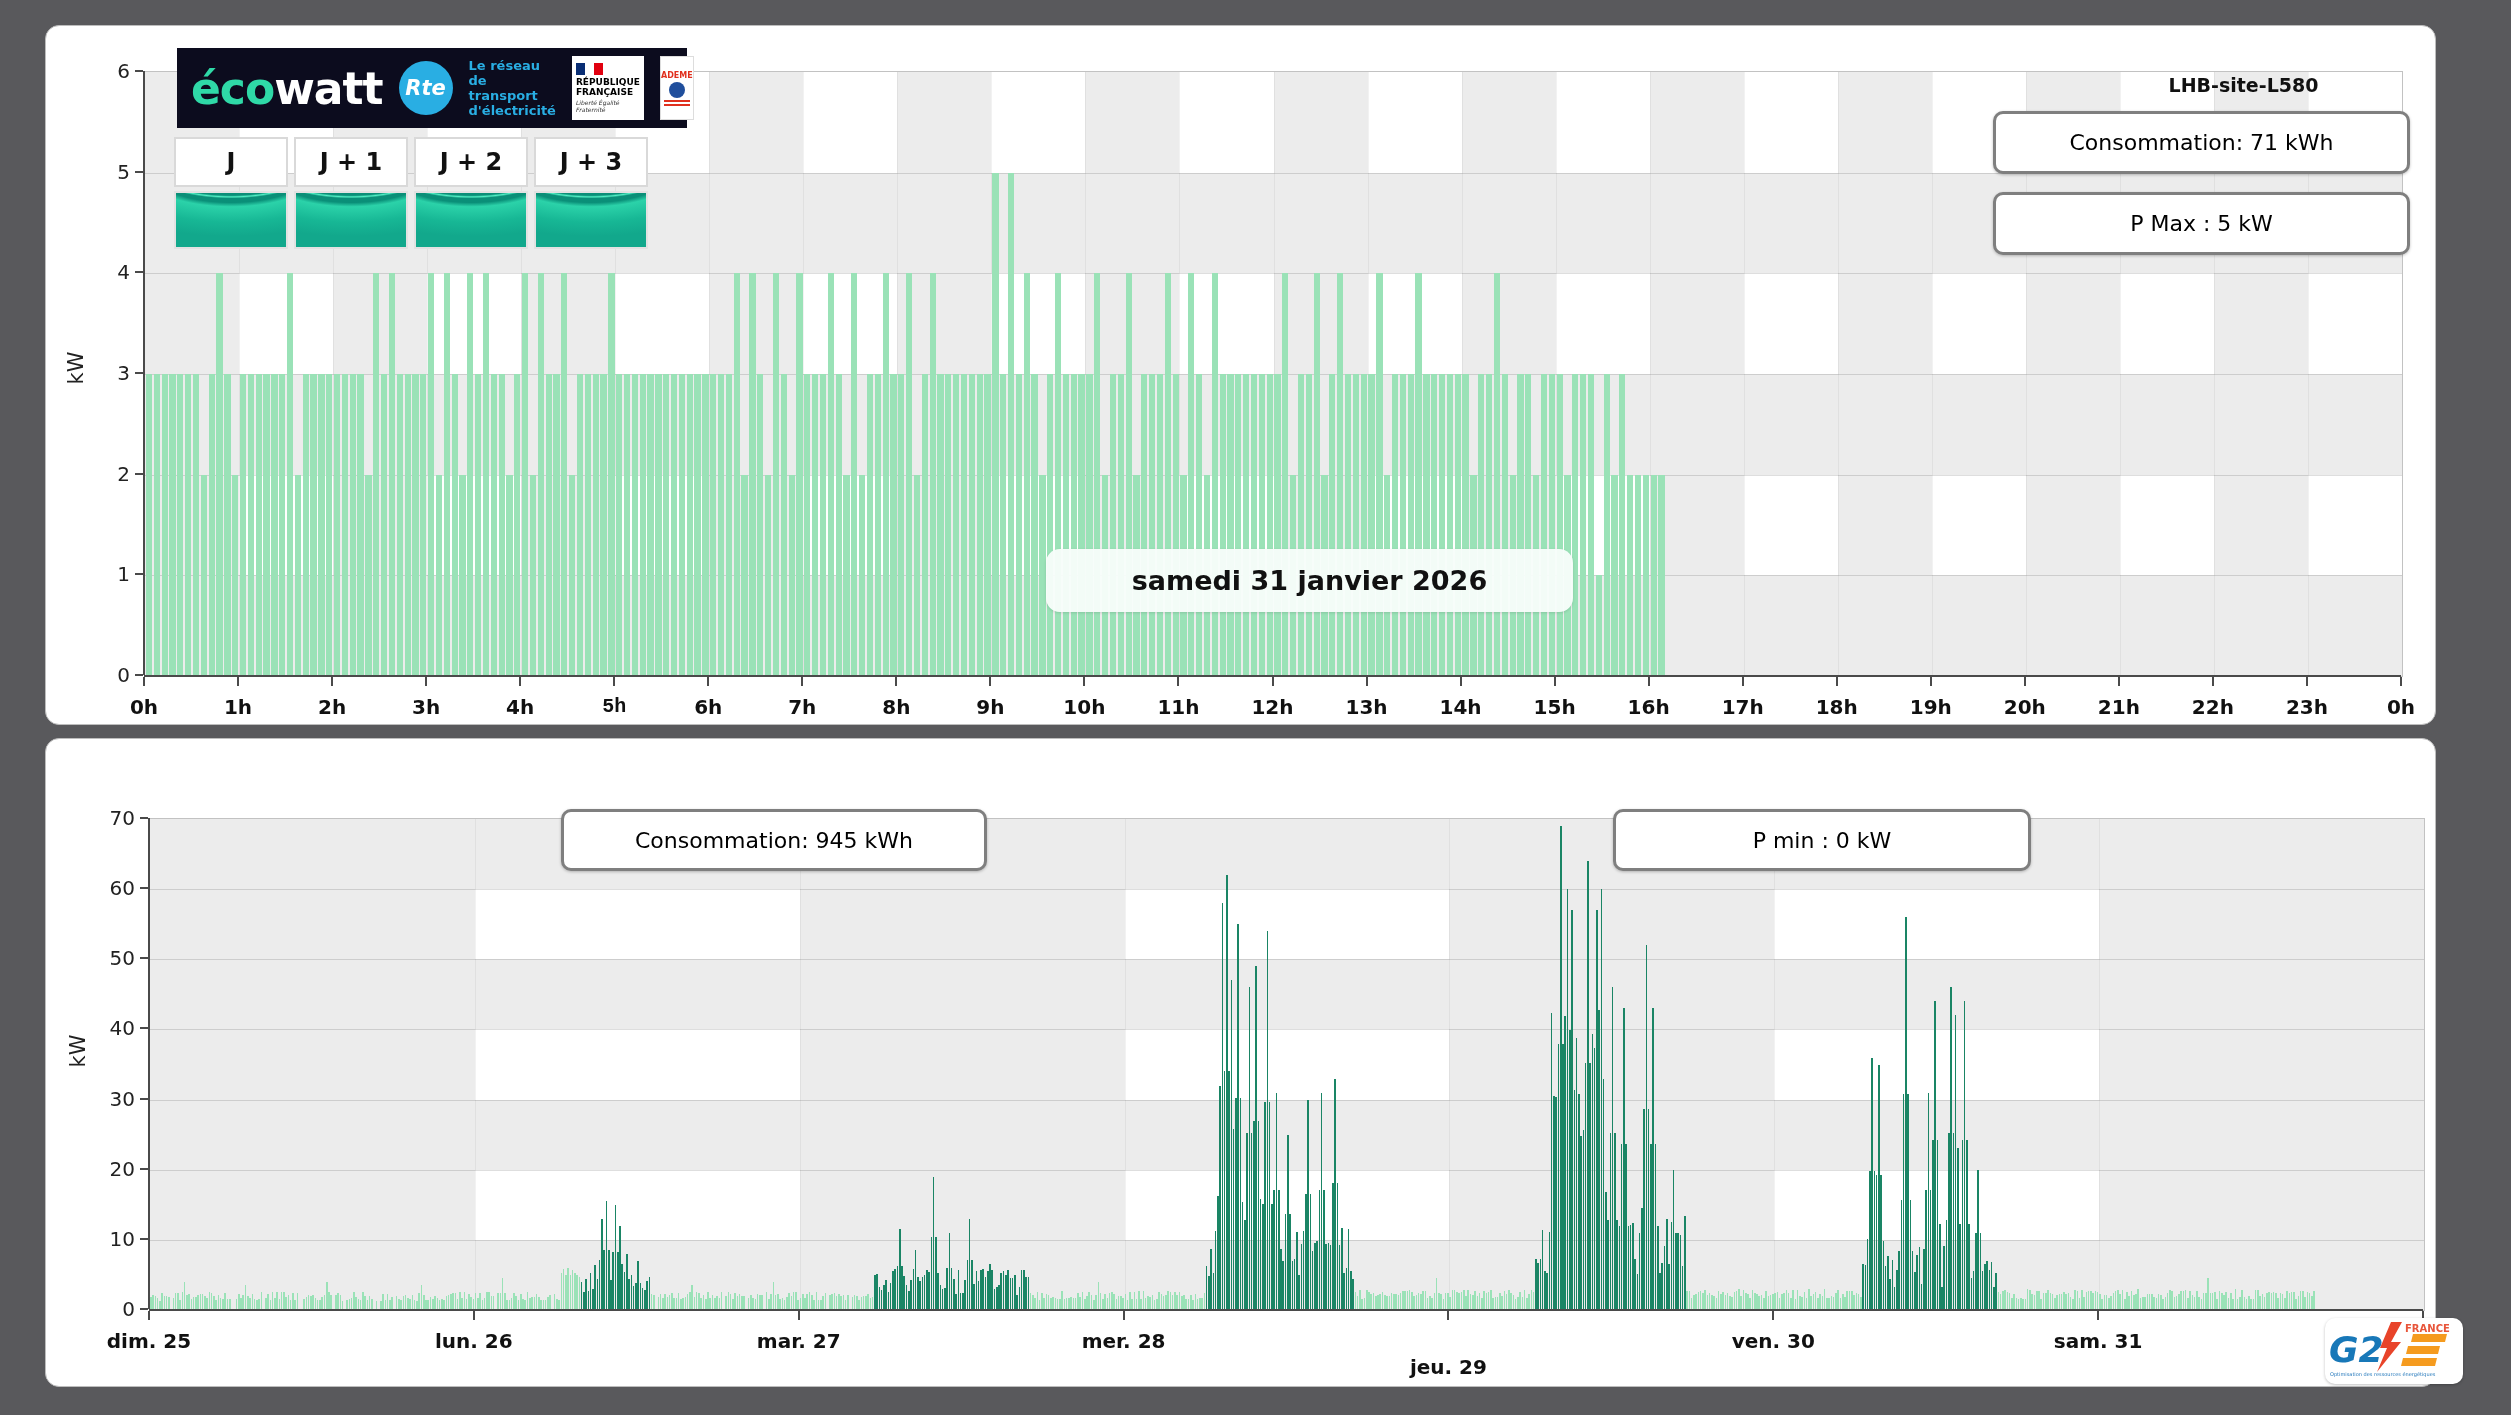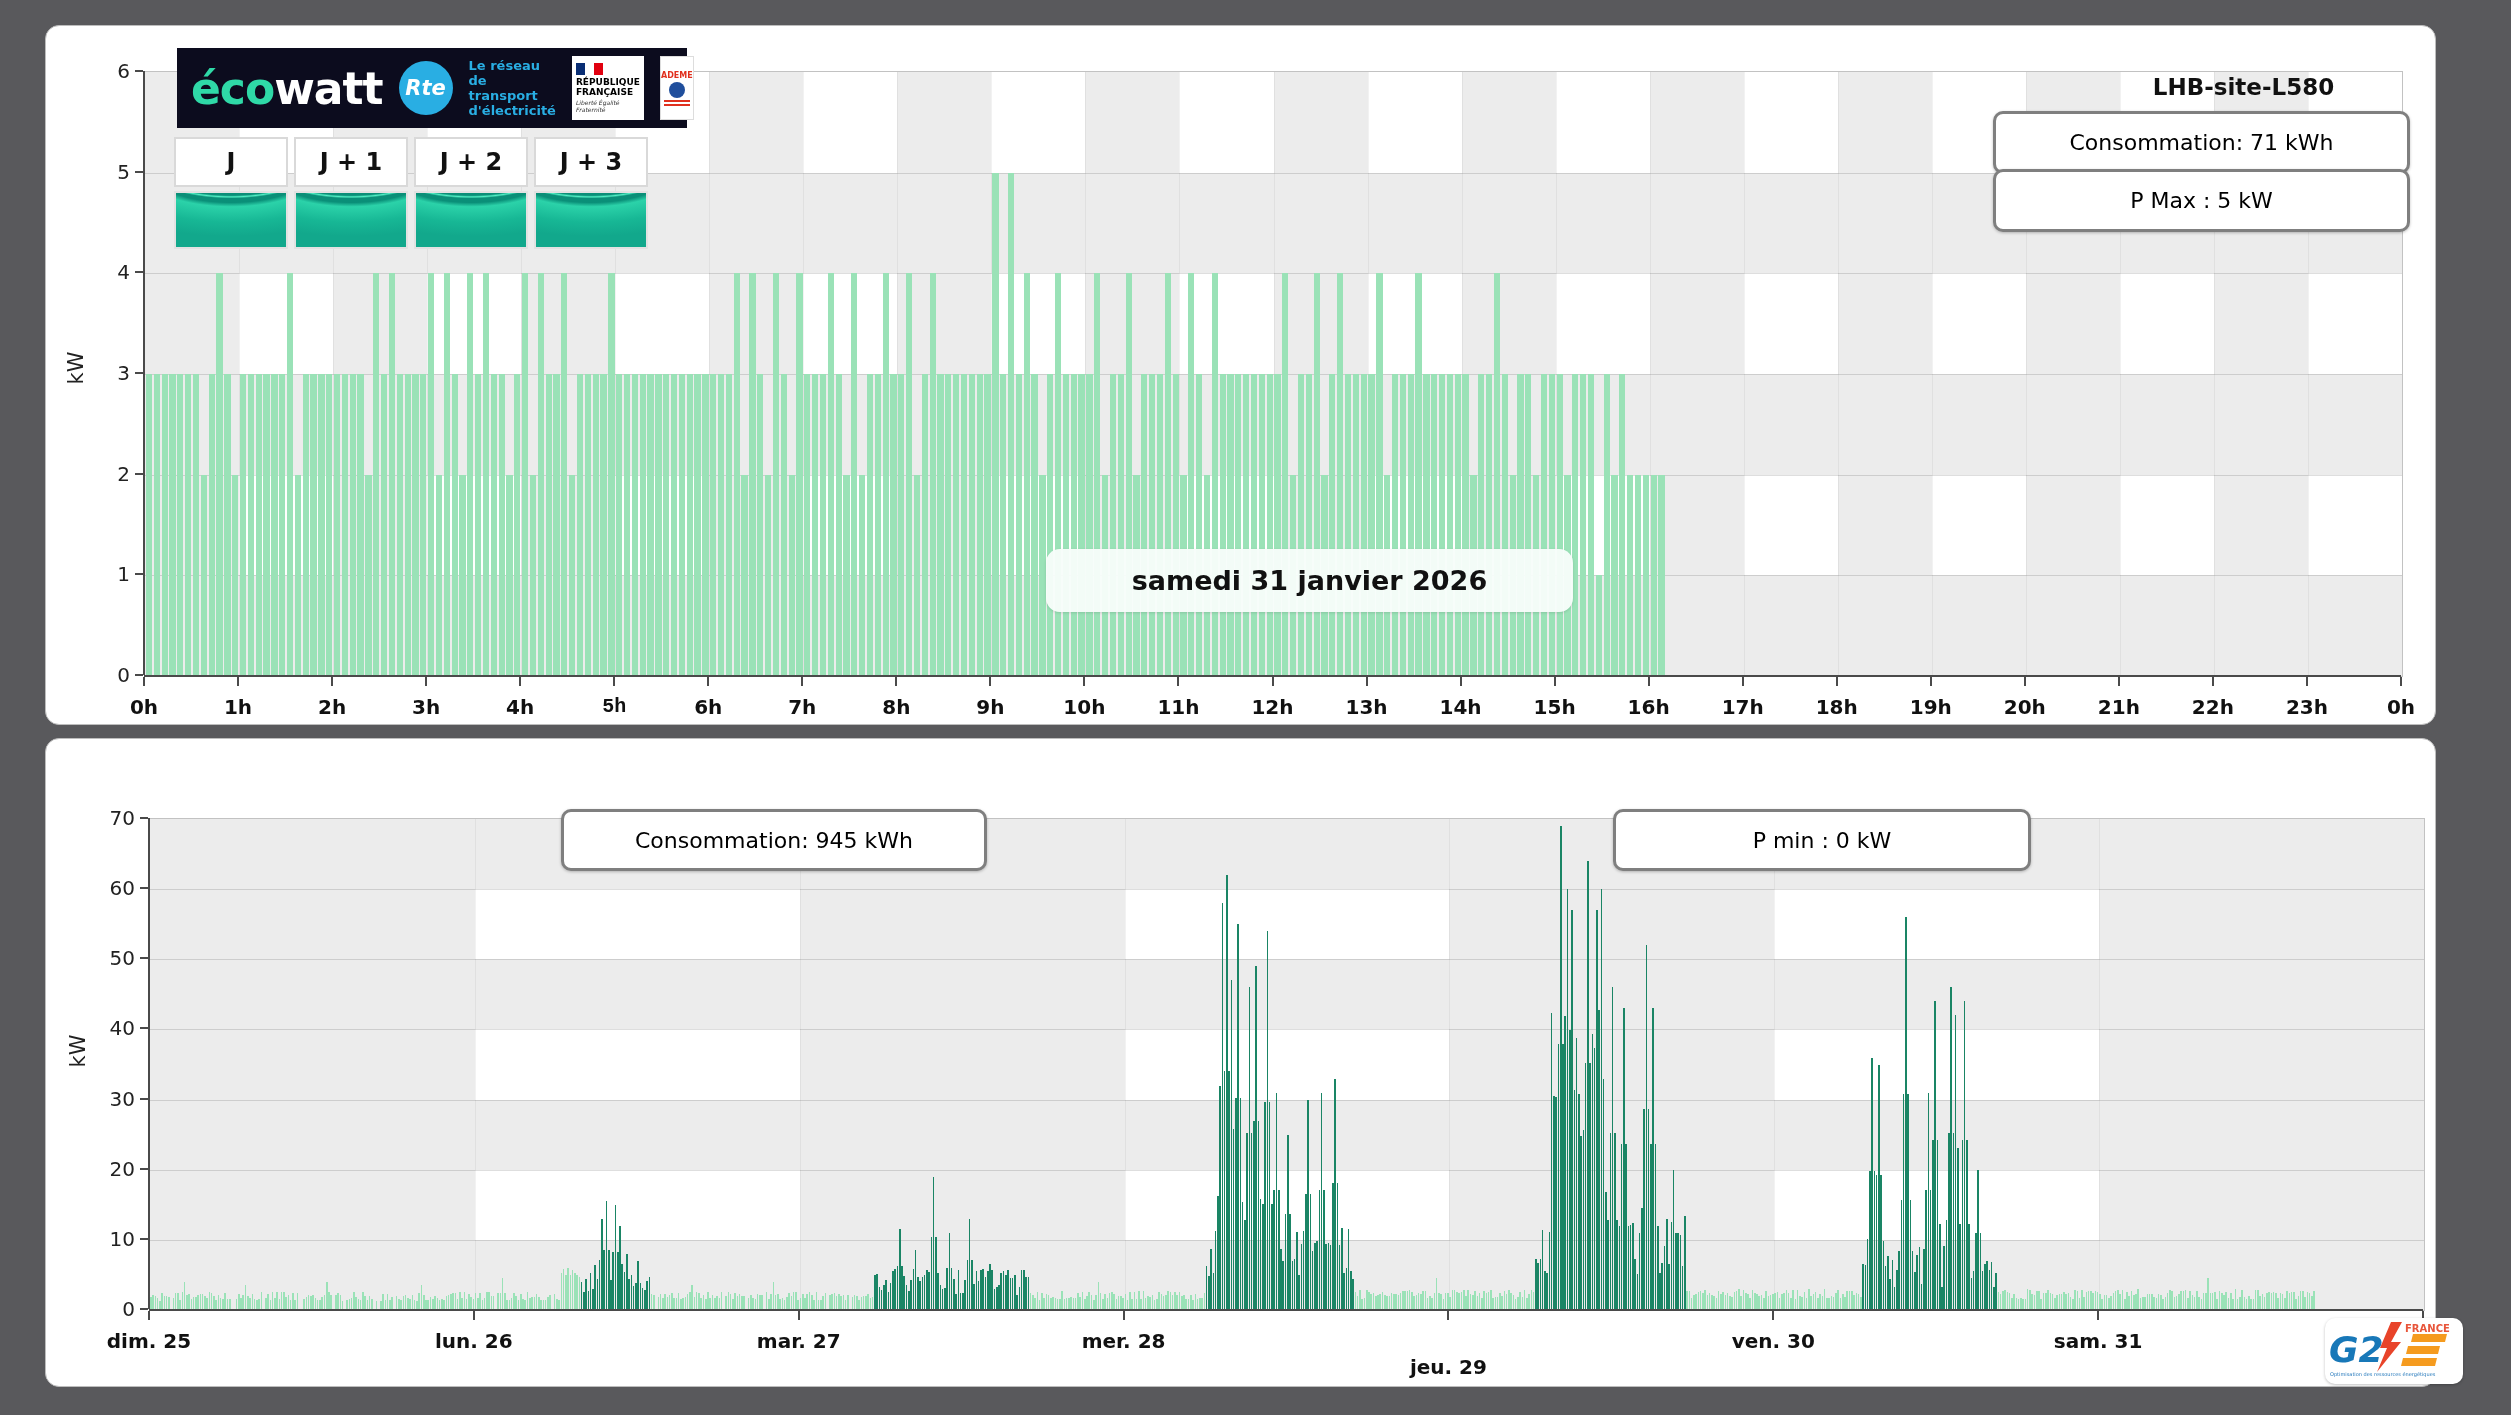--- a/index.html
+++ b/index.html
@@ -17,21 +17,21 @@
   .bar{position:absolute;bottom:0;}
   .axis-left{position:absolute;width:2px;background:#4a4a4a;}
   .axis-bottom{position:absolute;height:2px;background:#4a4a4a;}
   .tick{position:absolute;background:#4a4a4a;}
   .ylab{position:absolute;text-align:right;font-size:20px;color:#222;}
   .xlab{position:absolute;text-align:center;font-size:20px;font-weight:600;color:#111;}
   .kw-rot{position:absolute;font-size:21px;color:#222;transform:rotate(-90deg);transform-origin:center;}
   .stat-box{position:absolute;background:#ffffff;border:3px solid #7f7f7f;border-radius:10px;
     display:flex;align-items:center;justify-content:center;font-size:22px;color:#000;
     box-shadow:0 1px 3px rgba(0,0,0,0.25);}
-  .site-title{position:absolute;font-size:23px;font-weight:bold;text-align:center;}
+  .site-title{position:absolute;font-size:19px;font-weight:bold;text-align:center;}
   .date-box{position:absolute;background:rgba(247,253,250,0.96);border-radius:14px;
     display:flex;align-items:center;justify-content:center;font-size:27px;font-weight:bold;
     box-shadow:0 1px 3px rgba(0,0,0,0.12);}
   
   .banner{position:absolute;background:#0c0c1e;display:flex;align-items:center;padding:0 14px;gap:16px;}
   .ew-logo{font-size:44px;font-weight:bold;letter-spacing:-1px;white-space:nowrap;}
   .ew-eco{color:#2fd9a7;}
   .ew-watt{color:#ffffff;}
   .rte-circle{width:54px;height:54px;border-radius:50%;background:#29aee3;display:flex;align-items:center;justify-content:center;
     color:#fff;font-style:italic;font-weight:bold;font-size:21px;flex:0 0 auto;}
@@ -348,21 +348,21 @@
         <div class="tile-head">J + 3</div>
         <div class="tile-img"></div>
       </div>
     </div>
 
   <div class="site-title" style="left:1992px;top:48px;width:411px;">LHB-site-L580</div>
 
   <div class="stat-box" style="left:1947px;top:85px;width:411px;height:57px;">
     <span>Consommation: 71 kWh</span>
   </div>
-  <div class="stat-box" style="left:1947px;top:143px;width:411px;height:57px;">
+  <div class="stat-box" style="left:1947px;top:166px;width:411px;height:57px;">
     <span>P Max :  5 kW</span>
   </div>
 
   <div class="date-box" style="left:1000px;top:523px;width:527px;height:63px;">
     <span>samedi 31 janvier 2026</span>
   </div>
 <div class="axis-left" style="left: 97px; top: 45px; height: 604px;"></div>
     <div class="axis-bottom" style="left: 98px; top: 649px; width: 2257px;"></div>
     <div class="tick" style="left: 89px; top: 648px; width: 8px; height: 2px;"></div>
     <div class="ylab" style="left: 46px; top: 637px; width: 38px;">0</div>

